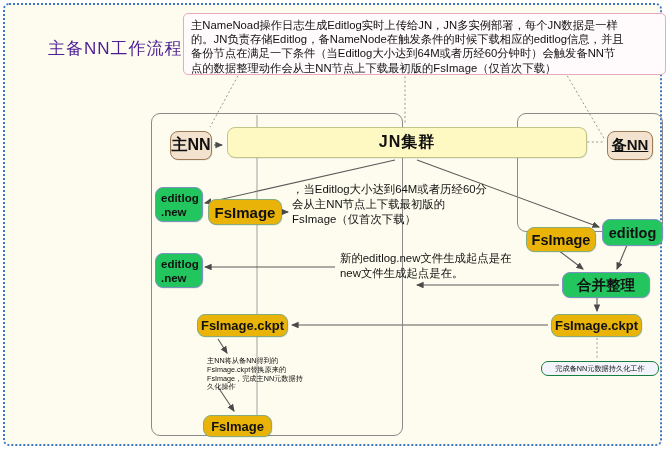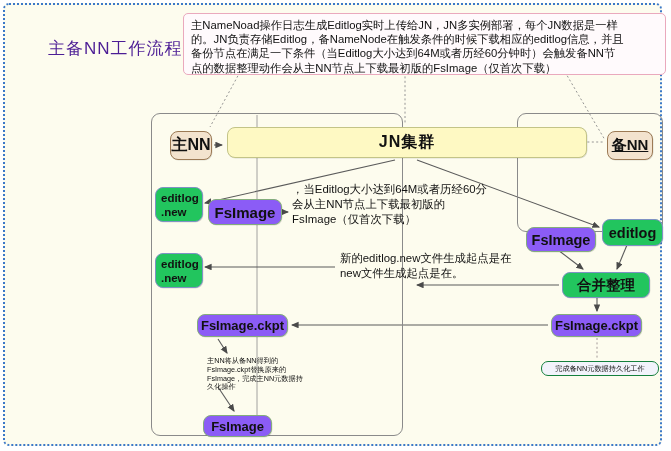--- a/index.html
+++ b/index.html
@@ -52,21 +52,21 @@
   .node{
     border-radius:8px;
     display:flex;align-items:center;justify-content:center;
     font-weight:bold;color:#111;
     text-align:center;
     box-shadow:0.5px 0.5px 0 rgba(0,0,0,0.12);
   }
   .n-beige{background:#f3e3ce;border:1.4px solid #9c7a55;}
   .n-olive{background:#fef9c3;border:1.2px solid #c3c487;}
   .n-blue {background:#22c55e;border:1.2px solid #7f92c4;}
-  .n-green{background:#8b5cf6;border:1.2px solid #84ad7c;}
+  .n-green{background:#eab308;border:1.2px solid #84ad7c;}
 
   #n-main-nn{left:165px;top:126px;width:42px;height:29px;font-size:16px;}
   #n-backup-nn{left:602px;top:126px;width:46px;height:29px;font-size:15px;text-decoration:underline;}
   #n-jn{left:222px;top:122px;width:360px;height:31px;font-size:16px;letter-spacing:1px;}
 
   #n-editlog-new-1{left:150px;top:182px;width:48px;height:35px;font-size:11.5px;
       display:block;padding:3px 5px;line-height:14px;text-align:left;}
   #n-editlog-new-2{left:150px;top:248px;width:48px;height:35px;font-size:11.5px;
       display:block;padding:3px 5px;line-height:14px;text-align:left;}
   #n-fsimage-left{left:203px;top:194px;width:74px;height:26px;font-size:15px;}

